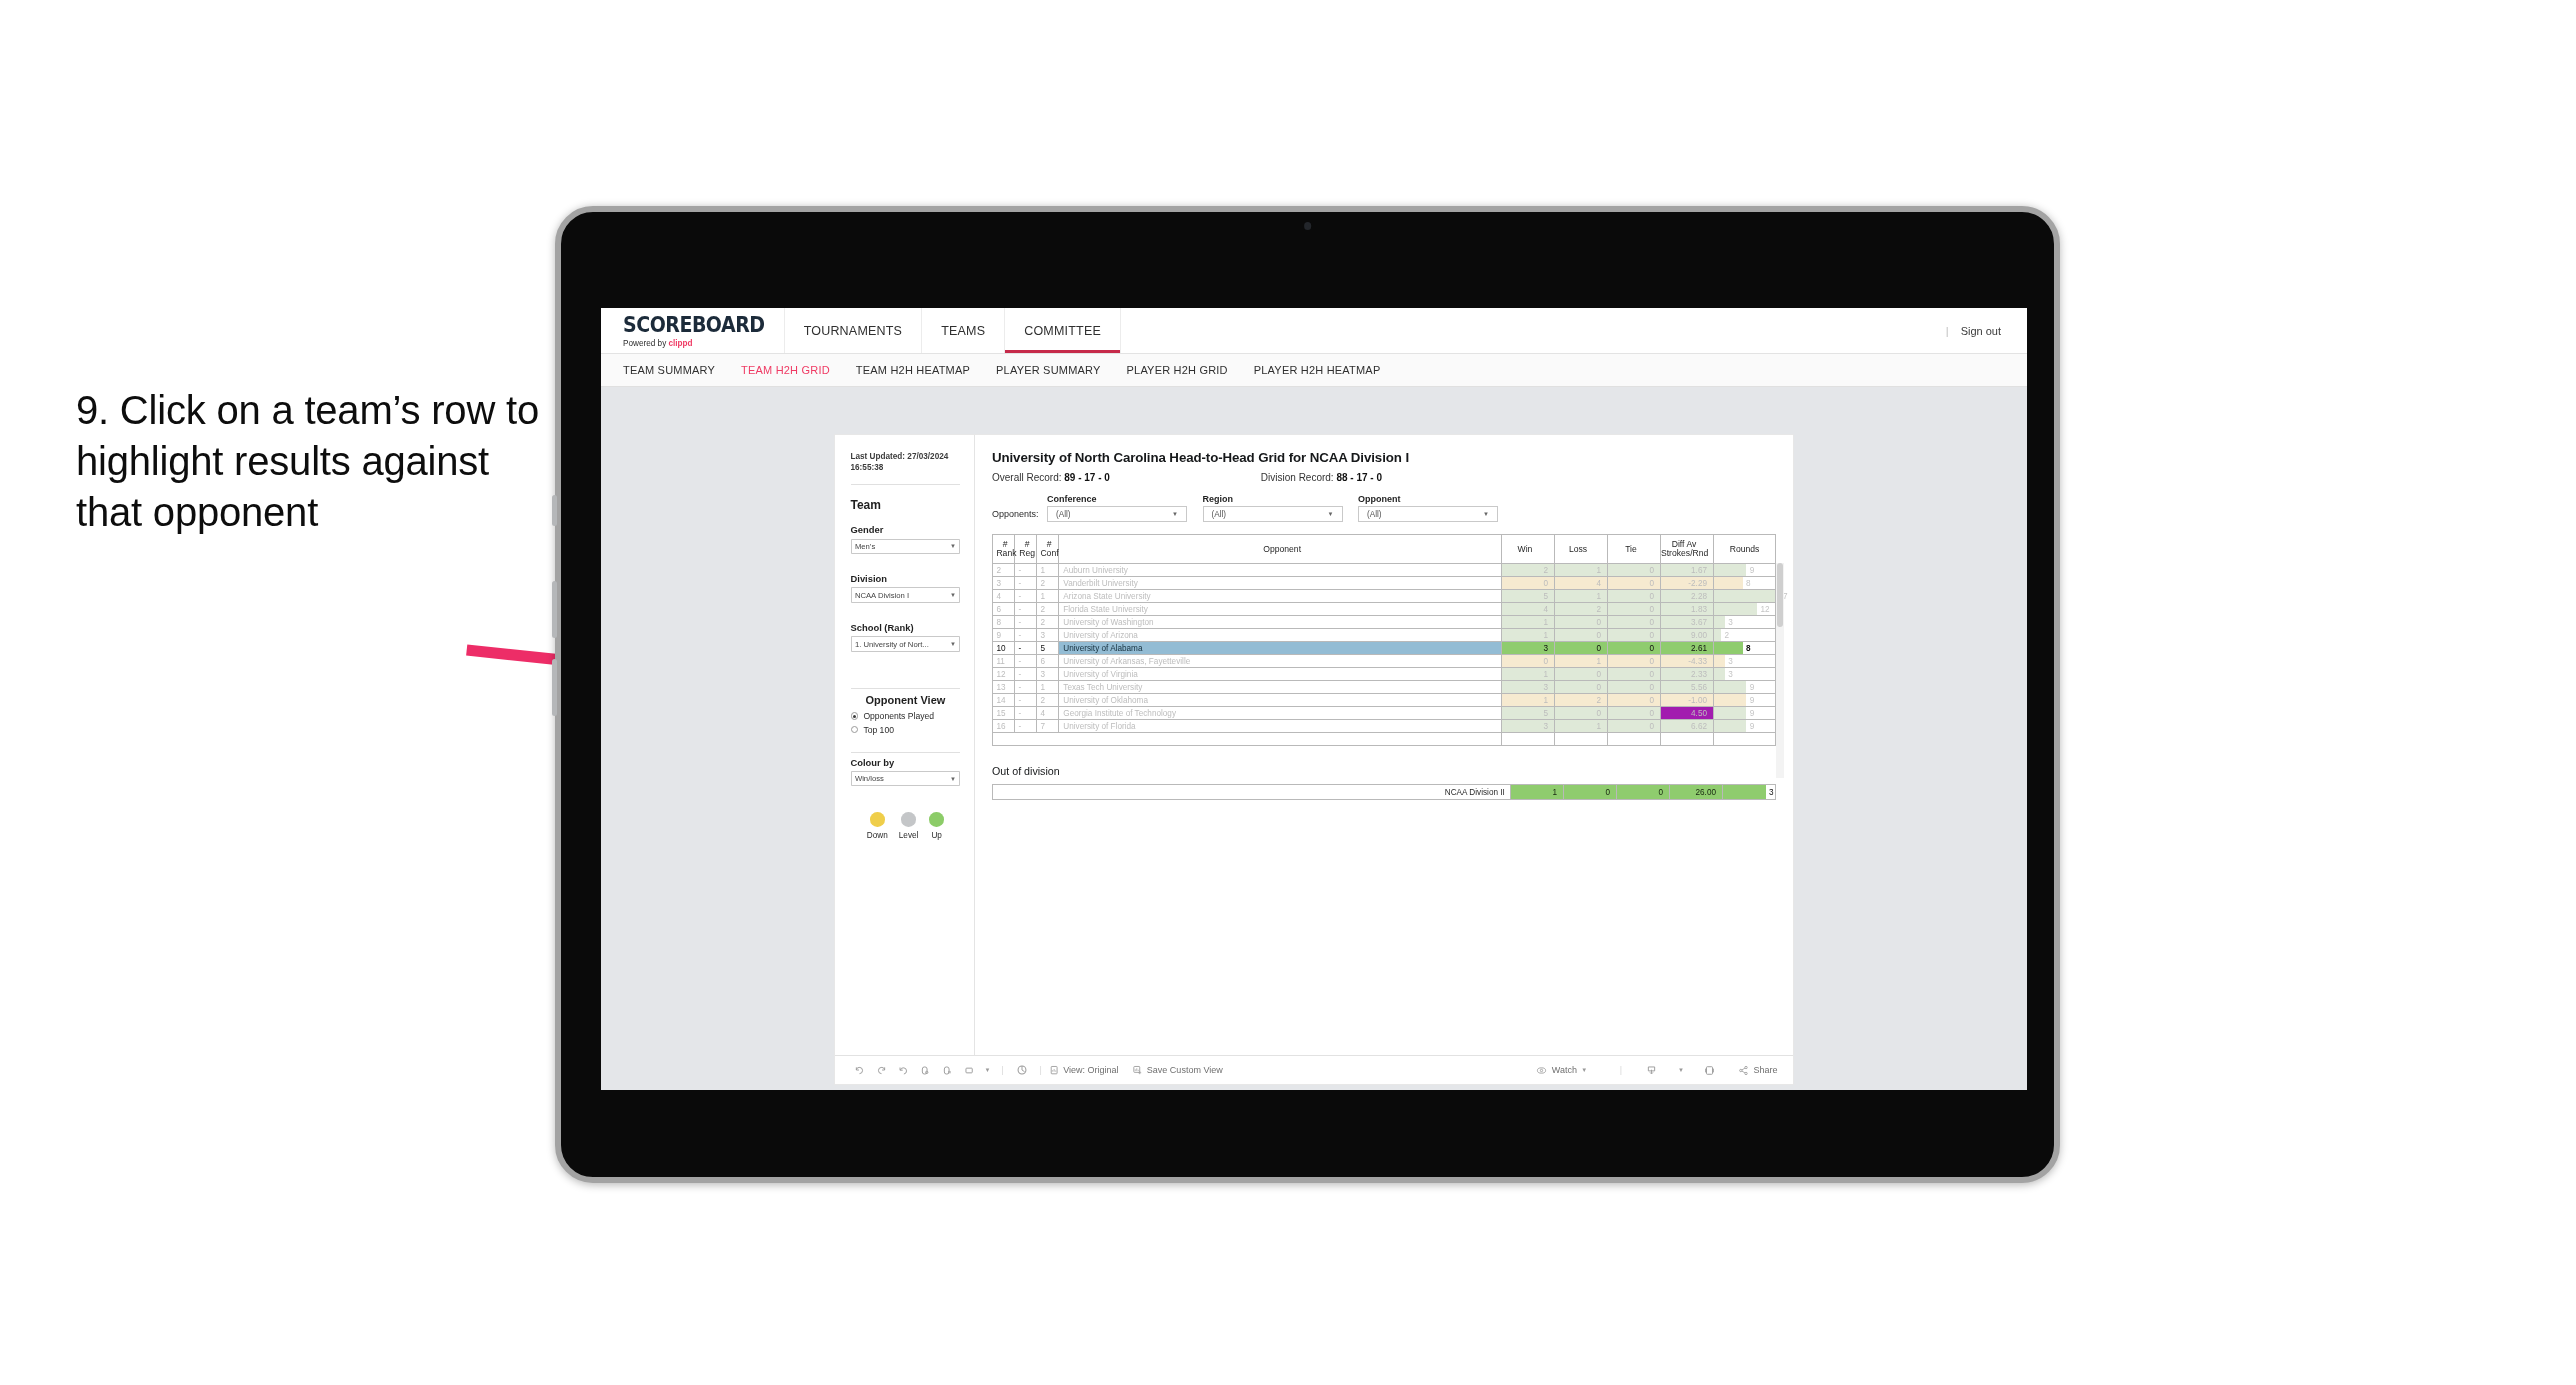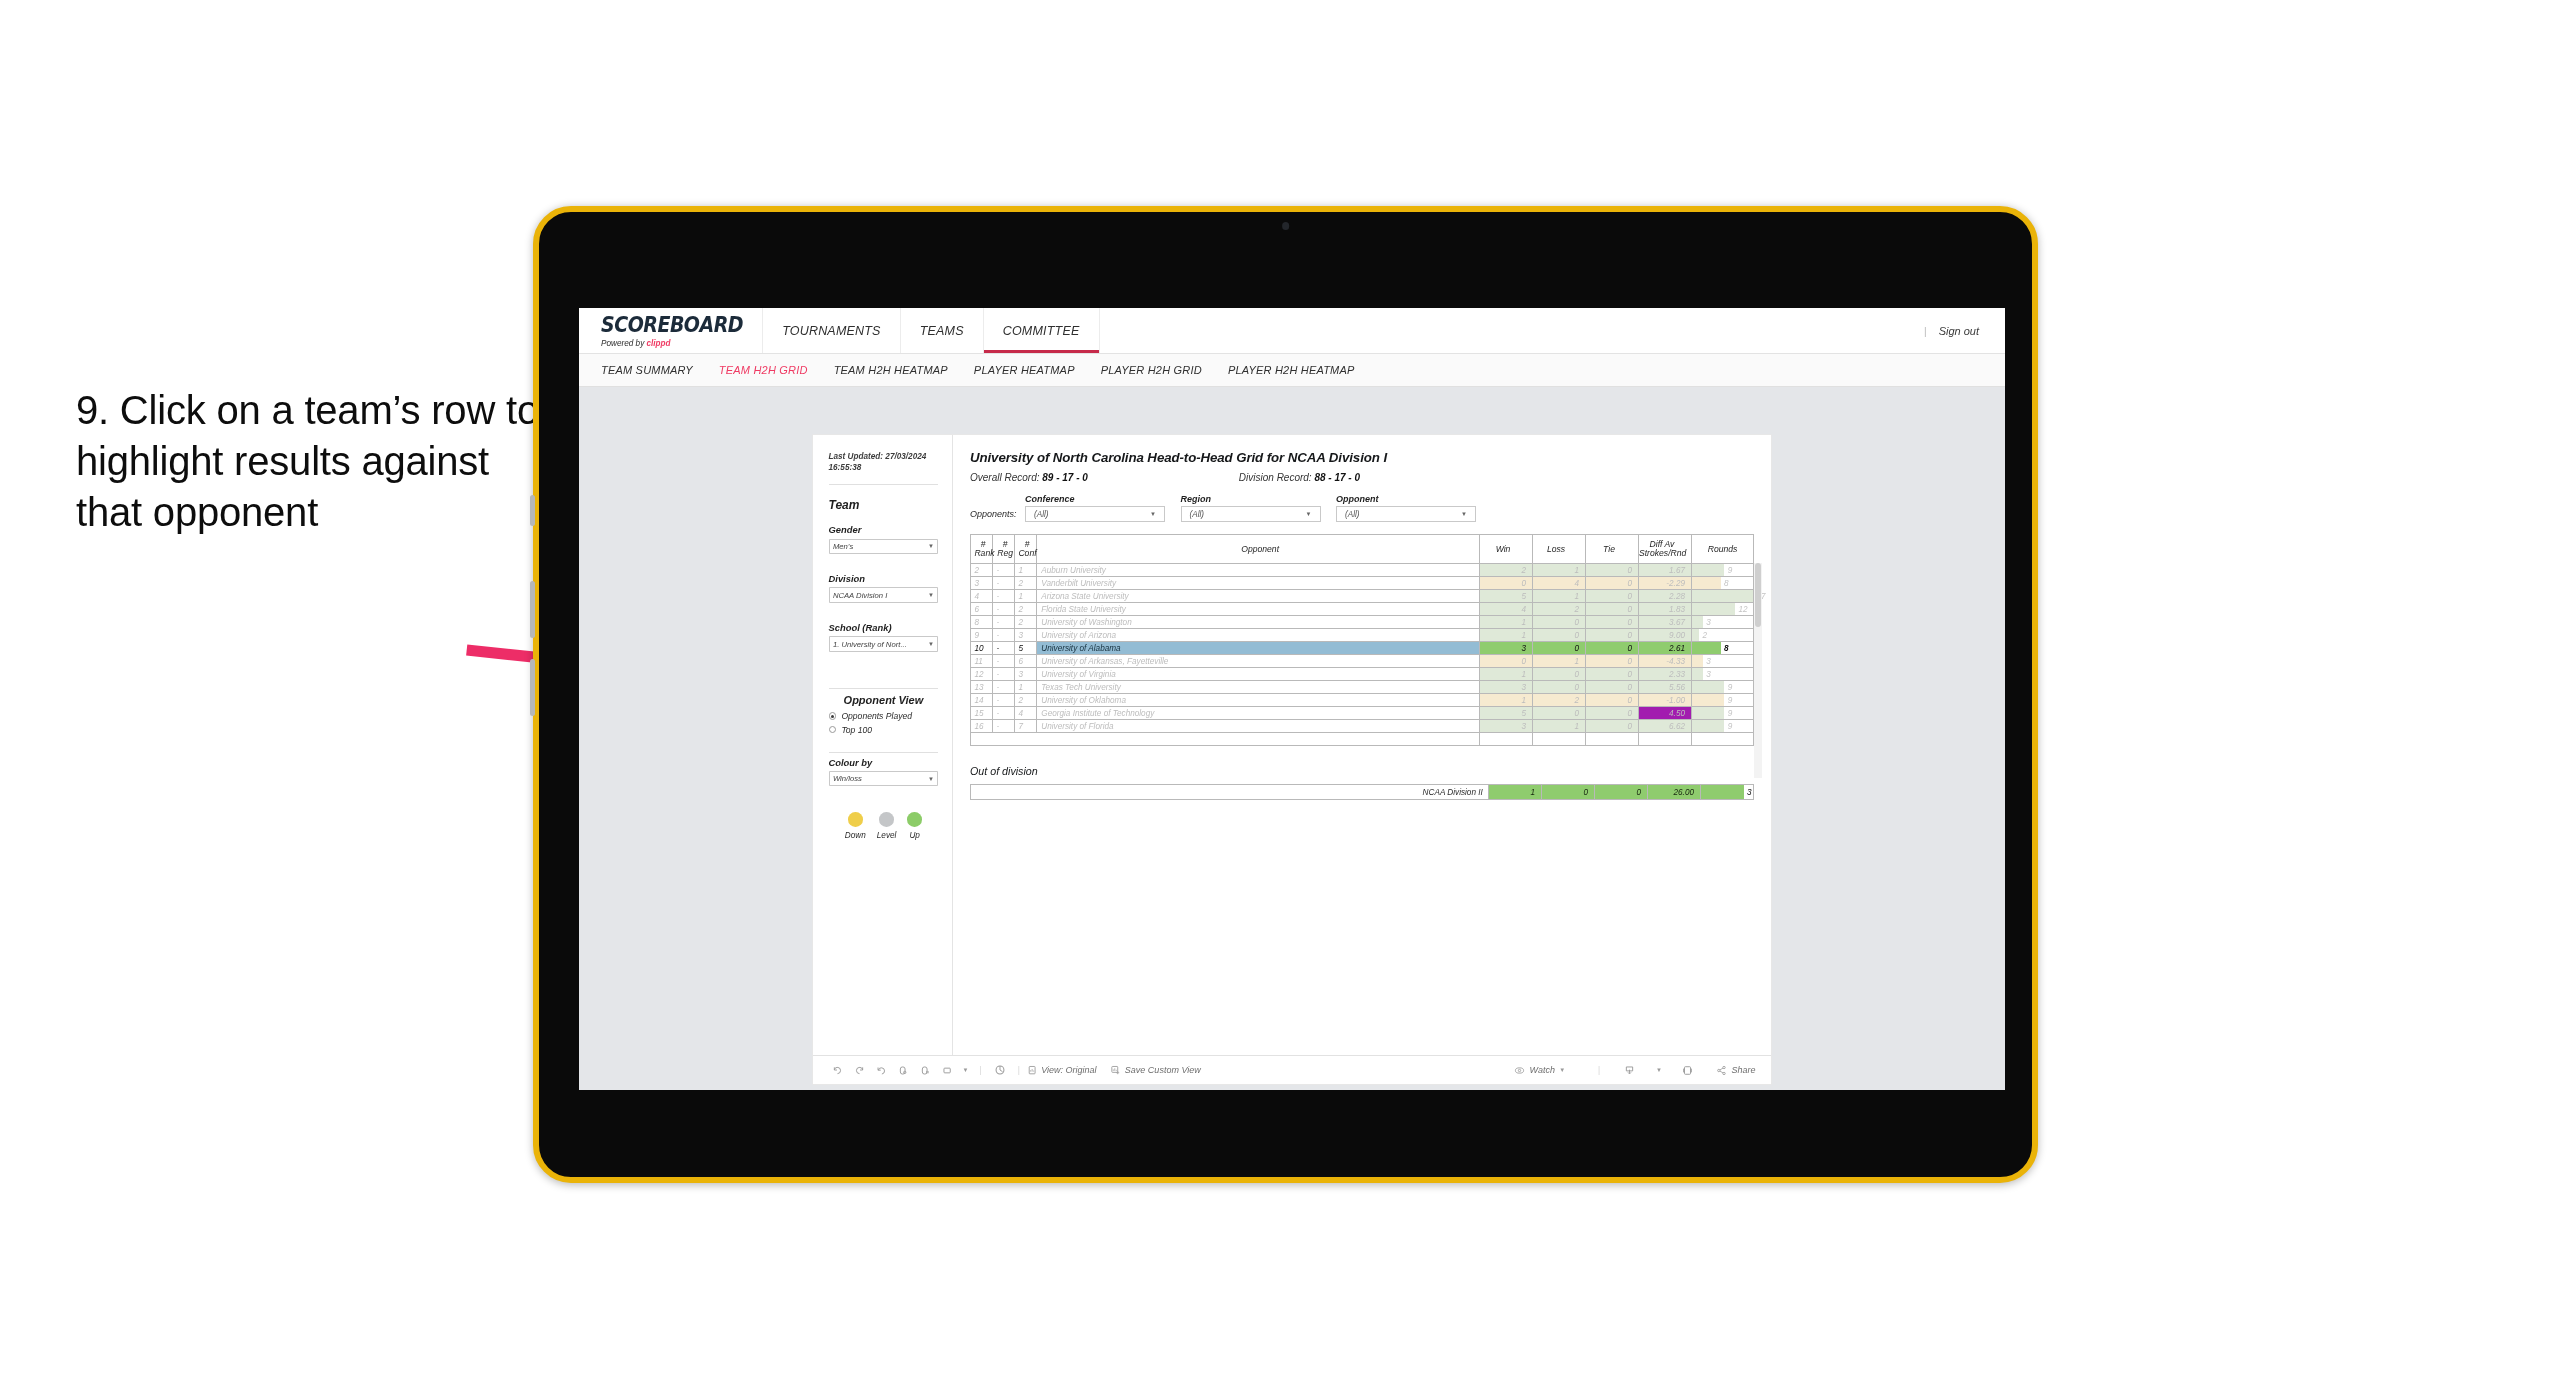--- a/index.html
+++ b/index.html
@@ -20,27 +20,26 @@
     line-height: 1.28;
     color: #0d0d0d;
     font-family: "Liberation Sans", sans-serif;
     letter-spacing: -0.2px;
   }
   #arrow-svg { position:absolute; left:0; top:0; width:2576px; height:1385px; pointer-events:none; }
 
   
   #tablet {
     position: absolute;
-    left: 533px; top: 206px;
+    left: 555px; top: 206px;
     width: 1505px; height: 977px;
     background: #0a0a0a;
     border-radius: 38px;
-    border: 6px solid #eab308;
+    border: 6px solid #a3a3a3;
     box-shadow: 0 1.7px 8.6px rgba(0,0,0,.28);
-    font-style: italic;
   }
   #tablet::before{ 
     content:""; position:absolute; left:50%; top:10.3px; transform:translateX(-50%);
     width:7.7px; height:7.7px; border-radius:50%; background:#23262b;
   }
   .side-btn { position:absolute; left:-8.6px; background:#b5b7b9; border-radius:2.6px; width:4.3px; }
   .sb1 { top:283px; height:31px; }
   .sb2 { top:369px; height:57px; }
   .sb3 { top:447px; height:57px; }
 
@@ -220,21 +219,21 @@
         <div id="topnav-right">
           <span class="divider">|</span>
           <span>Sign out</span>
         </div>
       </div>
 
       <div id="subnav">
         <div class="subnav-item">TEAM SUMMARY</div>
         <div class="subnav-item active">TEAM H2H GRID</div>
         <div class="subnav-item">TEAM H2H HEATMAP</div>
-        <div class="subnav-item">PLAYER HEATMAP</div>
+        <div class="subnav-item">PLAYER SUMMARY</div>
         <div class="subnav-item">PLAYER H2H GRID</div>
         <div class="subnav-item">PLAYER H2H HEATMAP</div>
       </div>
 
       <div id="canvas">
         <div id="viz">
           <div id="viz-body">
 
             <div id="sidebar">
               <div class="last-updated">Last Updated: 27/03/2024 16:55:38</div>

